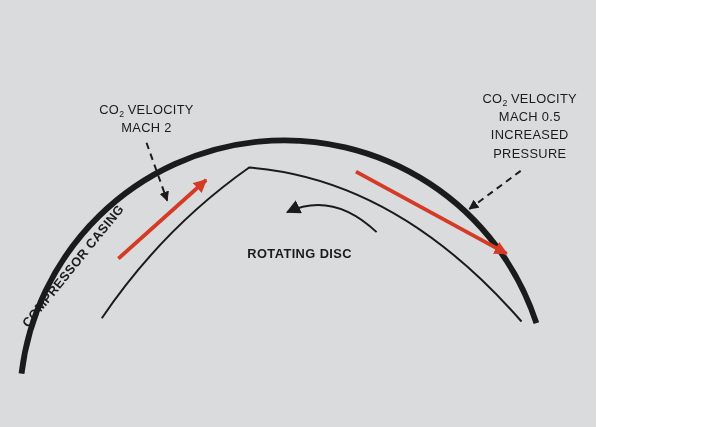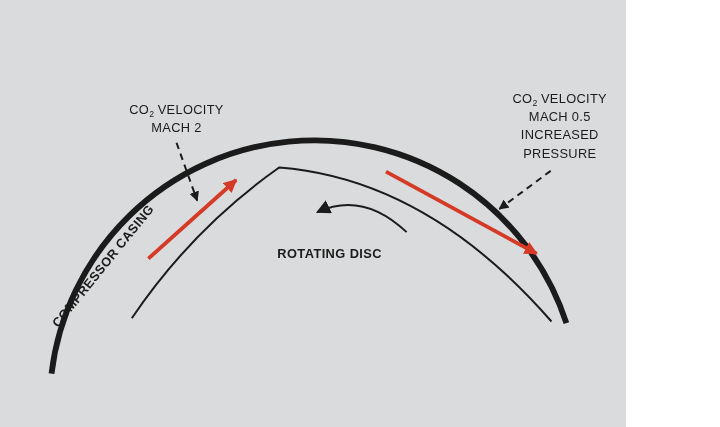--- a/index.html
+++ b/index.html
@@ -1,17 +1,17 @@
 <!DOCTYPE html>
 <html style="--background: #d9dbdc; --line: #1b1b1b; --red: #d43a26;"><head>
 <meta charset="utf-8">
 <style>
   html,body{margin:0;padding:0;}
   body{width:720px;height:427px;overflow:hidden;}
-  .stage{position:relative;width:596px;height:427px;background:var(--background,#d9dbdc);padding-left:30px;}
+  .stage{position:relative;width:596px;height:427px;background:var(--background,#d9dbdc);}
   svg{display:block;width:100%;height:100%;}
   text{font-family:"Liberation Sans","DejaVu Sans",sans-serif;fill:var(--line,#1b1b1b);}
   .lbl{font-size:15.5px;font-weight:500;letter-spacing:.4px;}
   .sub{font-size:10.5px;}
   .bold{font-weight:700;letter-spacing:.5px;}
   .casing{fill:none;stroke:var(--line,#1b1b1b);stroke-width:7;}
   .disc{fill:none;stroke:var(--line,#1b1b1b);stroke-width:2.4;}
   .red{fill:none;stroke:var(--red,#d43a26);stroke-width:4.6;}
   .dash{fill:none;stroke:var(--line,#1b1b1b);stroke-width:2.4;stroke-dasharray:8 6;}
   .rot{fill:none;stroke:var(--line,#1b1b1b);stroke-width:2.4;}

